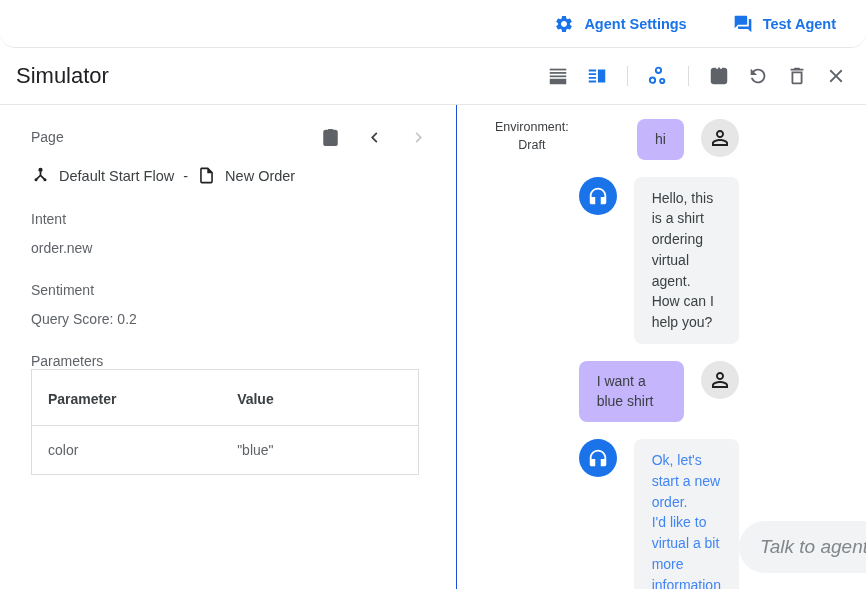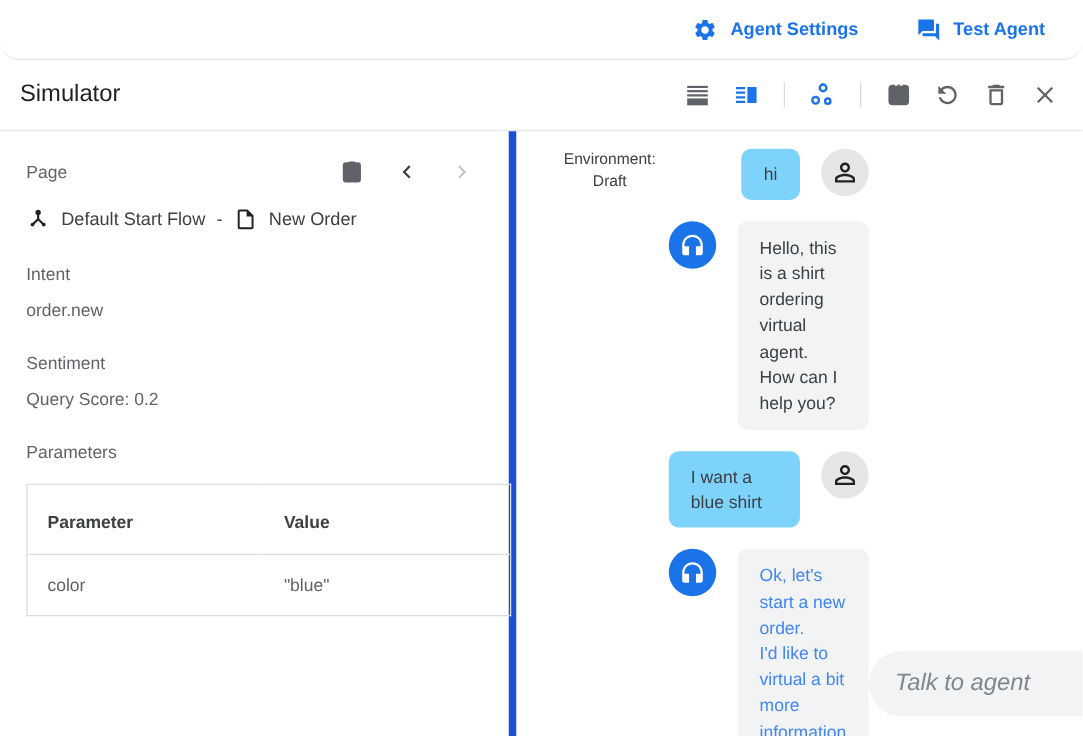--- a/index.html
+++ b/index.html
@@ -5,68 +5,68 @@
   * { margin:0; padding:0; box-sizing:border-box; }
   html,body { width:866px; height:589px; background:#fff; font-family:"Liberation Sans", sans-serif; color:#3c4043; overflow:hidden; }
 
   
   .topbar { height:48px; border-bottom:1px solid #e6e6e6; display:flex; align-items:center; justify-content:flex-end; gap:46px; padding-right:30px;border-radius:15px; }
   .tb-btn { display:flex; align-items:center; gap:10px; color:#1a73e8; font-size:14.5px; font-weight:bold; cursor:pointer; }
   .tb-btn svg { width:20px; height:20px; fill:#1a73e8; }
 
   
   .sim-header { height:57px; border-bottom:1px solid #e6e6e6; display:flex; align-items:center; padding:0 18px 0 16px; }
-  .sim-title { font-size:19px; color:#202124; }
+  .sim-title { font-size:22px; color:#202124; }
   .toolbar { margin-left:auto; display:flex; align-items:center; gap:15px; }
   .icon-btn { width:24px; height:24px; display:flex; align-items:center; justify-content:center; cursor:pointer; }
   .icon-btn svg { width:22px; height:22px; fill:#5f6368; }
   .icon-btn.blue svg { fill:#1a73e8; }
   .icon-btn.blue svg .stroke { stroke:#1a73e8; }
   .tool-sep { width:1px; height:20px; background:#dadce0; margin:0 3px; }
 
   .main { display:flex; height:484px; }
 
   
-  .left { width:413px; border-right:6px solid #1d4ed8; padding:20px 16px 0 21px; flex:none; }
+  .left { width:457px; border-right:1px solid #1d4ed8; padding:20px 16px 0 31px; flex:none; }
   .page-row { display:flex; align-items:center; }
   .page-label { font-size:14px; color:#5f6368; }
   .page-actions { margin-left:auto; display:flex; align-items:center; gap:20px; padding-right:10px; }
   .page-actions .icon-btn svg { width:21px; height:21px; }
   .chev-disabled svg { fill:#c4c7c5 !important; }
   .chev-enabled svg { fill:#3c4043 !important; }
 
   .flow-row { margin-top:17px; display:flex; align-items:center; gap:9px; font-size:14.5px; color:#3c4043; }
   .flow-row svg { width:19px; height:19px; fill:#202124; flex:none; }
   .flow-link, .page-link { cursor:pointer; }
 
   .sec-label { margin-top:26px; font-size:14px; color:#5f6368; }
   .sec-value { margin-top:13px; font-size:14px; color:#5f6368; }
 
-  .param-table { margin-top:18px; width:388px; border:1px solid #dadce0; border-collapse:collapse; }
+  .param-table { margin-top:0; width:388px; border:1px solid #dadce0; border-collapse:collapse; }
   .param-table th { text-align:left; font-size:14px; font-weight:bold; color:#3c4043; padding:21px 16px 18px 16px; border-bottom:1px solid #dadce0; }
   .param-table th:first-child, .param-table td:first-child { width:49%; }
   .param-table td { font-size:14px; color:#5f6368; padding:16px; }
 
   
   .right { flex:1; display:flex; flex-direction:row; padding:14px 28px 16px 28px; }
   .env-header { display:flex; margin-bottom:15px; }
   .env-line { flex:1; height:1px; background:#dadce0; margin-top:9px; }
   .env-text { padding:0 10px; text-align:center; font-size:12.5px; color:#3c4043; line-height:1.4; }
 
   .chat { display:flex; flex-direction:column; gap:17px; }
   .msg-row { display:flex; align-items:flex-start; gap:17px; }
   .msg-row.user { justify-content:flex-end; }
   .avatar { width:38px; height:38px; border-radius:50%; flex:none; display:flex; align-items:center; justify-content:center; }
   .avatar.user { background:#e6e6e6; }
   .avatar.user svg { width:24px; height:24px; fill:#202124; }
   .avatar.agent { background:#1a73e8; }
   .avatar.agent svg { width:22px; height:22px; fill:#fff; }
   .bubble { border-radius:8px; font-size:14px; line-height:1.48; color:#3c4043; white-space:pre-line; max-width:258px; }
   .bubble.agent { background:#f1f3f4; padding:11px 18px; }
-  .bubble.user { background:#7dd3fc; padding:10px 18px; }
+  .bubble.user { background:#c4b5fd; padding:10px 18px; }
   .bubble.blue-text { color:#4285f4; }
 
   .input-row { margin-top:auto; display:flex; align-items:center; gap:20px; }
   .talk-pill { flex:1; height:52px; background:#f1f3f4; border-radius:26px; display:flex; align-items:center; padding:0 16px 0 21px; }
   .talk-pill input { flex:1; border:none; outline:none; background:transparent; font-family:"Liberation Sans", sans-serif; font-size:19px; color:#3c4043;font-style:italic; }
   .talk-pill input::placeholder { color:#80868b; }
   .pill-icon { width:26px; height:26px; cursor:pointer; flex:none; }
   .pill-icon svg { width:26px; height:26px; fill:#202124; }
   .send-btn { width:28px; height:28px; flex:none; cursor:pointer; margin-right:2px; }
   .send-btn svg { width:28px; height:28px; fill:#d5d9dd; }

